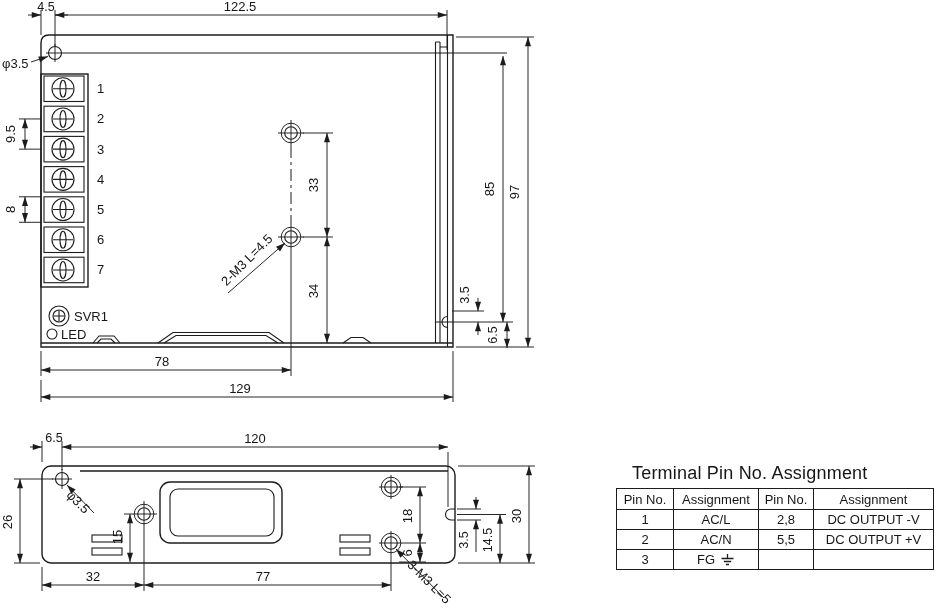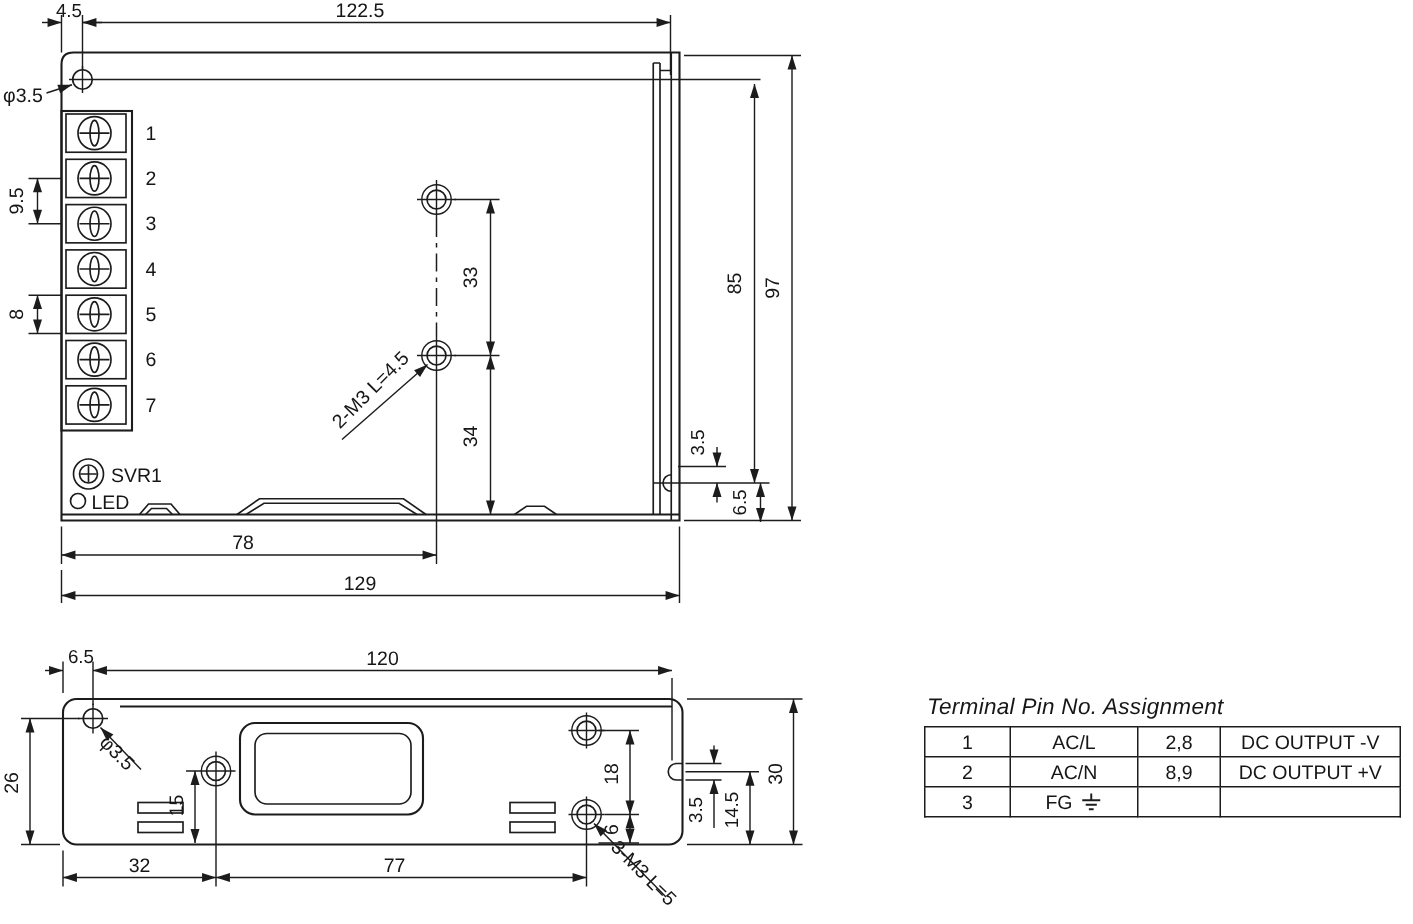--- a/index.html
+++ b/index.html
@@ -5,21 +5,21 @@
   html,body{margin:0;padding:0;background:#fff;}
   #canvas{position:relative;width:942px;height:616px;background:#fff;overflow:hidden;
           font-family:"Liberation Sans",sans-serif;color:#161616;}
   svg text{font-family:"Liberation Sans",sans-serif;font-size:13px;fill:#161616;}
   svg .sm{font-size:12.5px;}
   .outline{stroke:#1c1c1c;stroke-width:1.4;fill:none;}
   .thin{stroke:#1c1c1c;stroke-width:1.1;fill:none;}
   .dim{stroke:#1c1c1c;stroke-width:.95;fill:none;}
   .cl{stroke:#1c1c1c;stroke-width:1;fill:none;}
   #tablebox{position:absolute;left:616px;top:463px;width:319px;}
-  .tbl-title{font-size:15px;margin:0 0 4px 2px;letter-spacing:.2px;font-style:italic;}
+  .tbl-title{font-size:18px;margin:0 0 4px 16px;letter-spacing:.2px;}
   table.pins{border-collapse:collapse;table-layout:fixed;width:317px;}
   table.pins th,table.pins td{border:1.6px solid #1c1c1c;font-size:13px;font-weight:normal;
     text-align:center;padding:0;height:19px;line-height:19px;white-space:nowrap;}
   table.pins th{height:20px;}
   .fg-wrap{display:inline-flex;align-items:center;gap:5px;}
 </style>
 </head>
 <body>
 
 <div id="canvas">
@@ -290,30 +290,36 @@
 <div id="tablebox">
   <div class="tbl-title">Terminal Pin No. Assignment</div>
   <table class="pins">
     <colgroup>
           <col style="width:57px">
           <col style="width:85px">
           <col style="width:55px">
           <col style="width:120px">
         </colgroup>
     <tbody>
+          <tr>
+      <th>Pin No.</th>
+      <th>Assignment</th>
+      <th>Pin No.</th>
+      <th>Assignment</th>
+    </tr>
     <tr>
       <td>1</td>
       <td>AC/L</td>
       <td>2,8</td>
       <td>DC OUTPUT -V</td>
     </tr>
     <tr>
       <td>2</td>
       <td>AC/N</td>
-      <td>8,9</td>
+      <td>5,5</td>
       <td>DC OUTPUT +V</td>
     </tr>
     <tr>
       <td>3</td>
       <td>
         <span class="fg-wrap">
           <span>FG</span>
           <svg width="15" height="13" viewBox="0 0 15 13">
             <path d="M7.5,1 V5.5 M1.5,5.5 H13.5 M3.8,8.5 H11.2 M5.9,11.5 H9.1" stroke="#1c1c1c" stroke-width="1.3" fill="none"></path>
           </svg>

